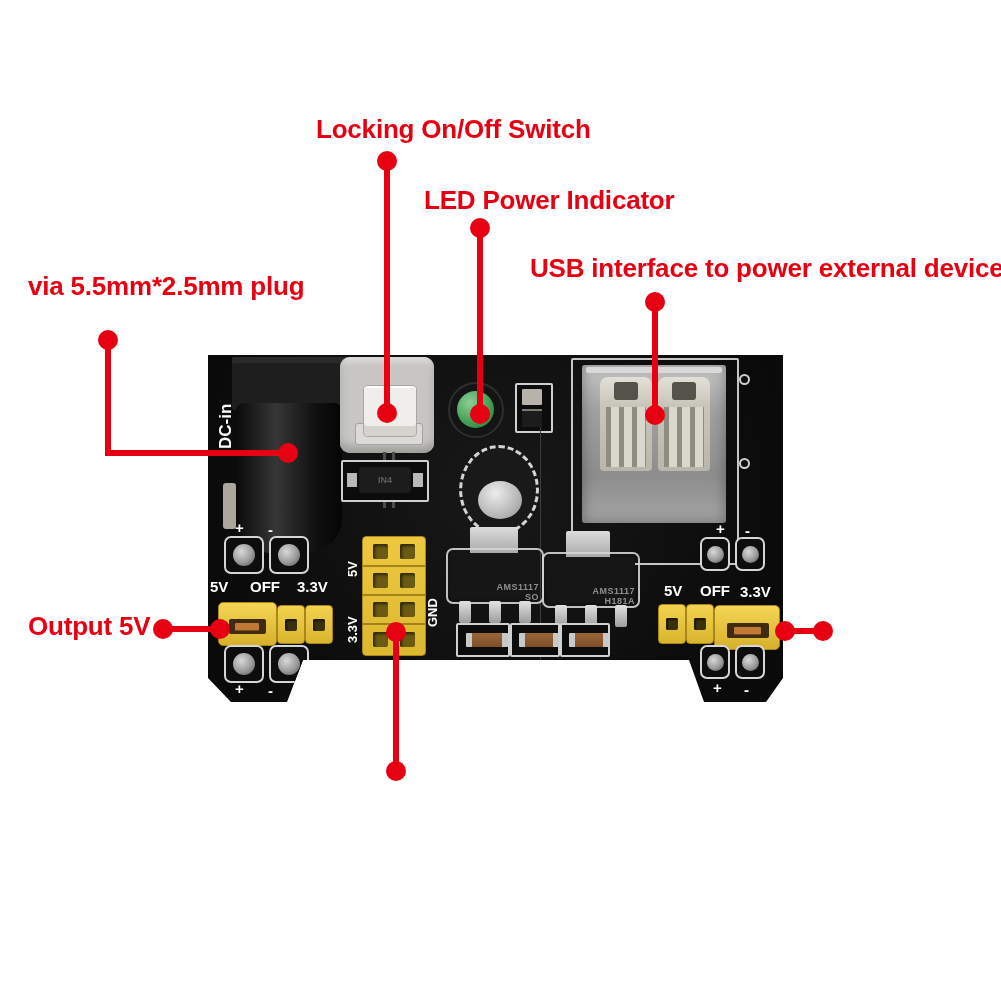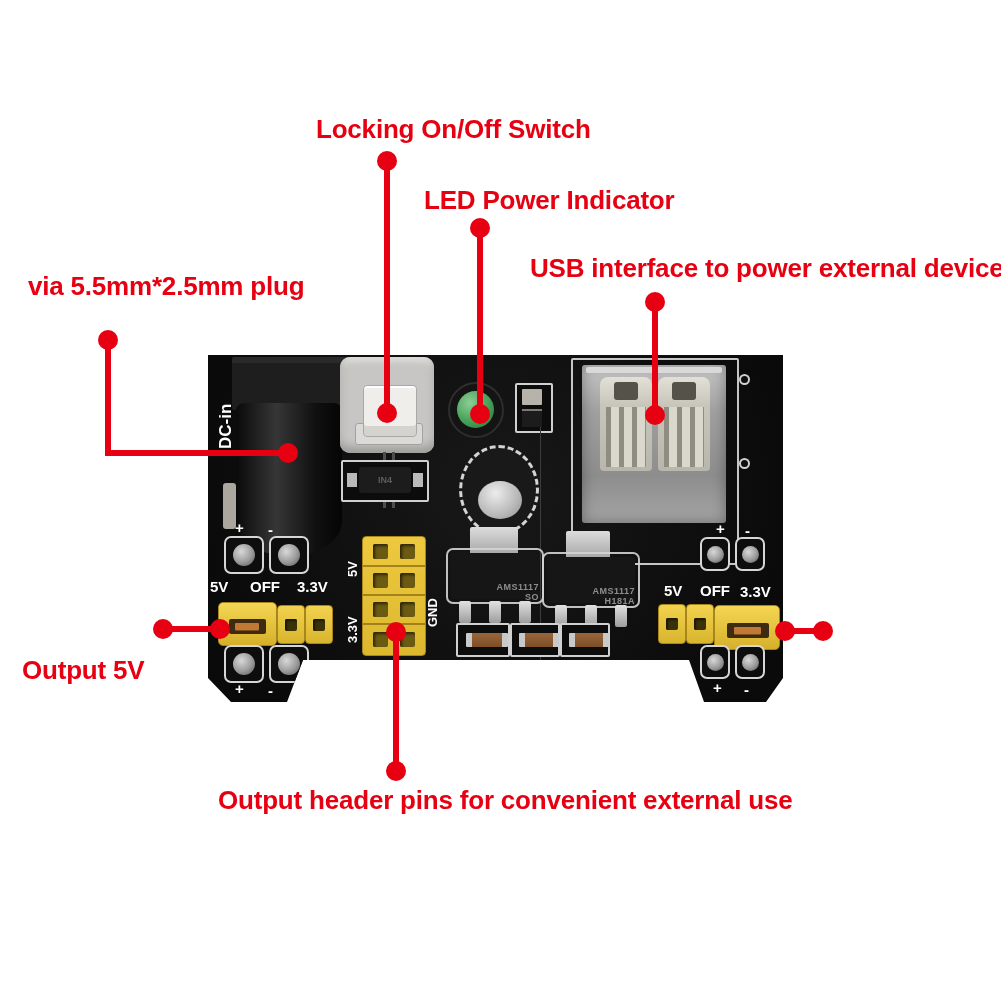--- a/index.html
+++ b/index.html
@@ -43,22 +43,21 @@
 </style>
 </head>
 <body>
 
 <div id="canvas">
 
   <div class="ann" style="left:316px;top:115px;">Locking On/Off Switch</div>
   <div class="ann" style="left:424px;top:186px;">LED Power Indicator</div>
   <div class="ann" style="left:530px;top:254px;">USB interface to power external device</div>
   <div class="ann" style="left:28px;top:272px;">via 5.5mm*2.5mm plug</div>
-  <div class="ann" style="left:22px;top:612px;margin-top:44px;">Output 5V</div>
-  <div class="ann" style="left:218px;top:786px;">Output header pins for convenient external use</div>
+  <div class="ann" style="left:28px;top:612px;">Output 5V</div>
 
   <div class="cline" style="left:384px;top:160px;width:6px;height:254px;"></div>
   <div class="dot" style="left:377px;top:151px;"></div>
   <div class="dot" style="left:377px;top:403px;"></div>
 
   <div class="cline" style="left:477px;top:228px;width:6px;height:187px;"></div>
   <div class="dot" style="left:470px;top:218px;"></div>
   <div class="dot" style="left:470px;top:404px;"></div>
 
   <div class="cline" style="left:652px;top:302px;width:6px;height:114px;"></div>

